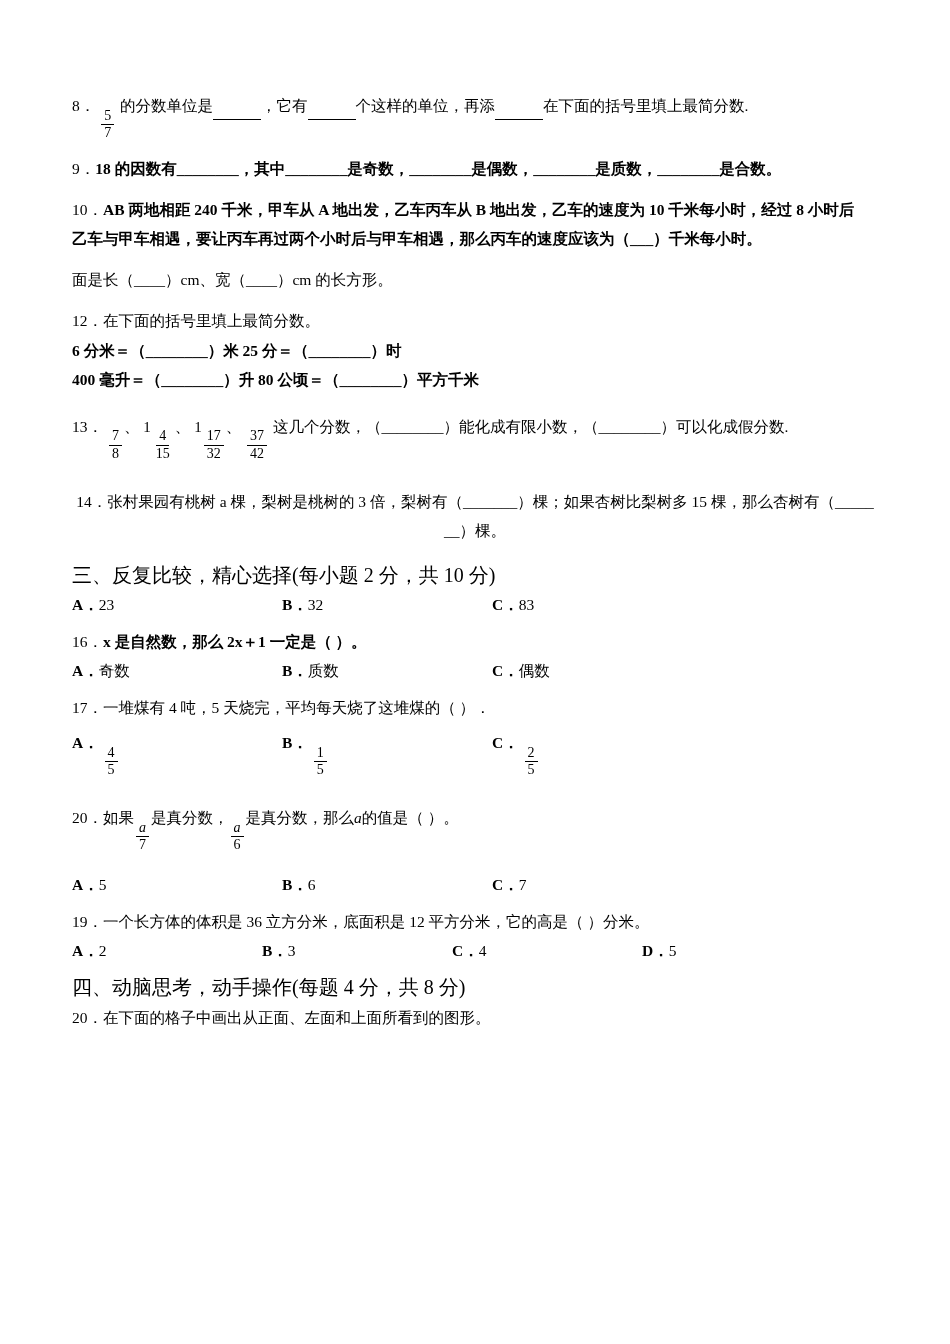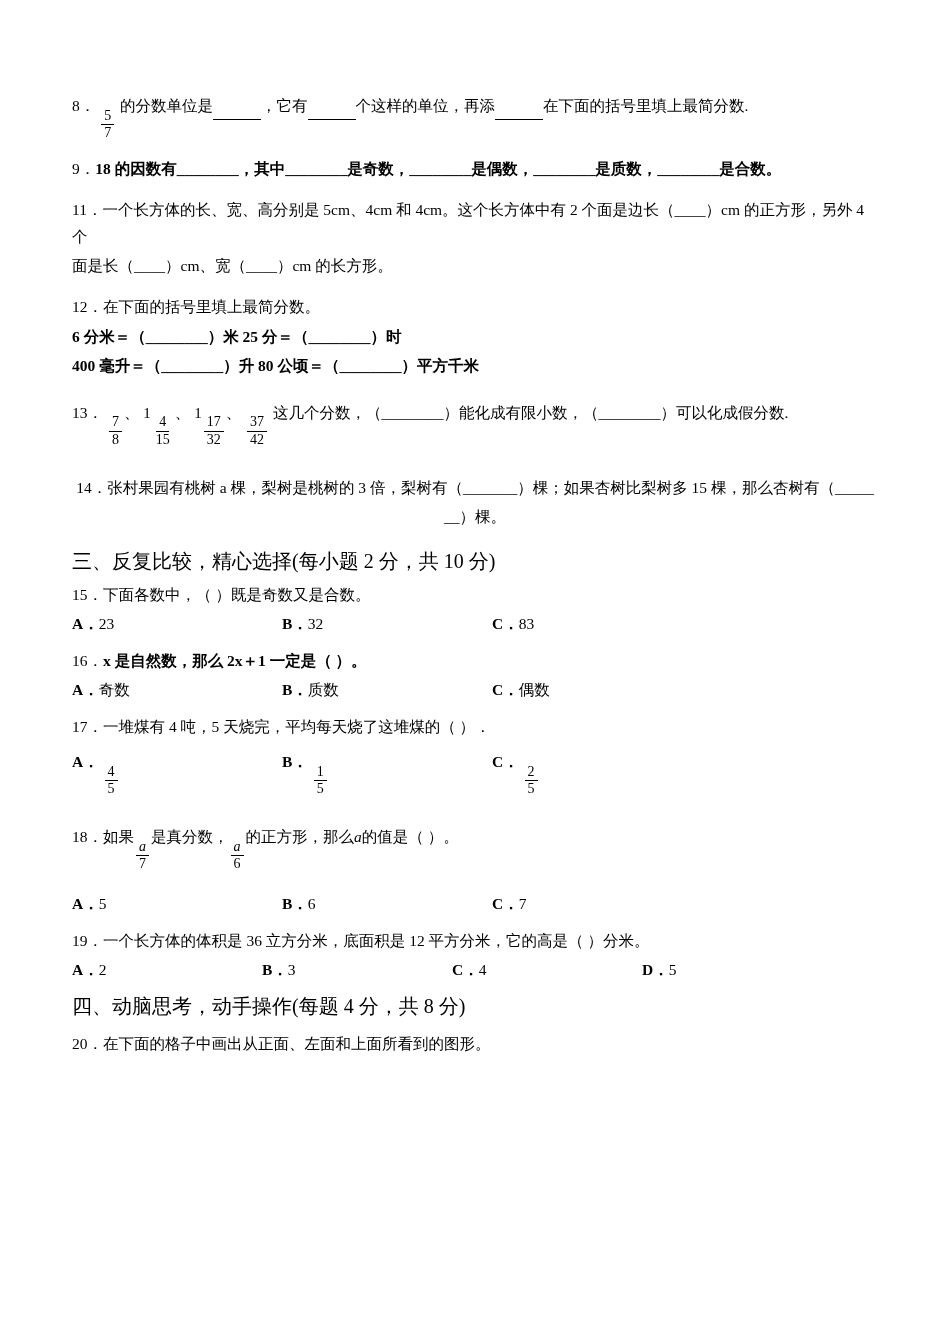--- a/index.html
+++ b/index.html
@@ -94,25 +94,28 @@
         <span class="num" style="font-style:normal">5</span>
         <span class="den" style="font-style:normal">7</span>
       </span>
       <span>的分数单位是</span><span class="fill u5">&nbsp;</span><span>，它有</span><span class="fill u5">&nbsp;</span><span>个这样的单位，再添</span><span class="fill u5">&nbsp;</span><span>在下面的括号里填上最简分数.</span>
     </div>
 
     <div class="q b">
       <span class="qnum" style="font-weight:normal">9．</span><span>18 的因数有________，其中________是奇数，________是偶数，________是质数，________是合数。</span>
     </div>
 
+    <div class="q b">
+      <span class="line">
+        <span class="qnum" style="font-weight:normal">10．</span><span>AB 两地相距 240 千米，甲车从 A 地出发，乙车丙车从 B 地出发，乙车的速度为 10 千米每小时，经过 8 小时后</span>
+      </span>
+      <span class="line sub-line">乙车与甲车相遇，要让丙车再过两个小时后与甲车相遇，那么丙车的速度应该为（___）千米每小时。</span>
+    </div>
 
     <div class="q">
-      <span class="line">
-        <span class="qnum">11．</span><span>一个长方体的长、宽、高分别是 5cm、4cm 和 4cm。这个长方体中有 2 个面是边长（____）cm 的正方形，另外 4 个</span>
-      </span>
       <span class="line sub-line">面是长（____）cm、宽（____）cm 的长方形。</span>
     </div>
 
     <div class="q">
       <span class="line">
         <span class="qnum">12．</span><span>在下面的括号里填上最简分数。</span>
       </span>
       <span class="line sub-line b">6 分米＝（________）米    25 分＝（________）时</span>
       <span class="line sub-line b">400 毫升＝（________）升   80 公顷＝（________）平方千米</span>
     </div>
@@ -148,23 +151,20 @@
 
     <div class="q" style="margin-top:26px;text-align:center;">
       <span class="line">
         <span class="qnum">14．</span><span>张村果园有桃树 a 棵，梨树是桃树的 3 倍，梨树有（_______）棵；如果杏树比梨树多 15 棵，那么杏树有（_____</span>
       </span>
       <span class="line sub-line">__）棵。</span>
     </div>
 
     <div class="section-head">三、反复比较，精心选择(每小题 2 分，共 10 分)</div>
 
-    <div class="q" style="margin-bottom:4px;">
-      <span class="qnum">15．</span><span>下面各数中，（  ）既是奇数又是合数。</span>
-    </div>
     <div class="choices">
       <div class="opt"><span class="b">A．</span><span>23</span></div>
       <div class="opt"><span class="b">B．</span><span>32</span></div>
       <div class="opt"><span class="b">C．</span><span>83</span></div>
     </div>
 
     <div class="q" style="margin-bottom:4px;">
       <span class="qnum">16．</span><span class="b">x 是自然数，那么 2x＋1 一定是（  ）。</span>
     </div>
     <div class="choices">
@@ -194,41 +194,41 @@
       <div class="opt">
         <span class="b">C．</span>
         <span class="frac upright">
           <span class="num">2</span>
           <span class="den">5</span>
         </span>
       </div>
     </div>
 
     <div class="q" style="margin-bottom:6px; margin-top:14px;">
-      <span class="qnum">18．</span><span>如果</span><span class="frac">
+      <span class="qnum">20．</span><span>如果</span><span class="frac">
         <span class="num">a</span>
         <span class="den" style="font-style:normal">7</span>
       </span><span>是真分数，</span><span class="frac">
         <span class="num">a</span>
         <span class="den" style="font-style:normal">6</span>
-      </span><span>的正方形，那么</span><span style="font-style:italic">a</span><span>的值是（  ）。</span>
+      </span><span>是真分数，那么</span><span style="font-style:italic">a</span><span>的值是（  ）。</span>
     </div>
     <div class="choices" style="margin-top:22px;">
       <div class="opt"><span class="b">A．</span><span>5</span></div>
       <div class="opt"><span class="b">B．</span><span>6</span></div>
       <div class="opt"><span class="b">C．</span><span>7</span></div>
     </div>
 
     <div class="q" style="margin-bottom:4px;">
       <span class="qnum">19．</span><span>一个长方体的体积是 36 立方分米，底面积是 12 平方分米，它的高是（  ）分米。</span>
     </div>
     <div class="choices four">
       <div class="opt"><span class="b">A．</span><span>2</span></div>
       <div class="opt"><span class="b">B．</span><span>3</span></div>
       <div class="opt"><span class="b">C．</span><span>4</span></div>
       <div class="opt"><span class="b">D．</span><span>5</span></div>
     </div>
 
-    <div class="section-head" style="margin-top:10px; margin-bottom:10px;">四、动脑思考，动手操作(每题 4 分，共 8 分)</div>
+    <div class="section-head" style="margin-top:10px; margin-bottom:3px;">四、动脑思考，动手操作(每题 4 分，共 8 分)</div>
     <div class="q">20．在下面的格子中画出从正面、左面和上面所看到的图形。</div>
 
   </div>
 </div>
 
 </body></html>

